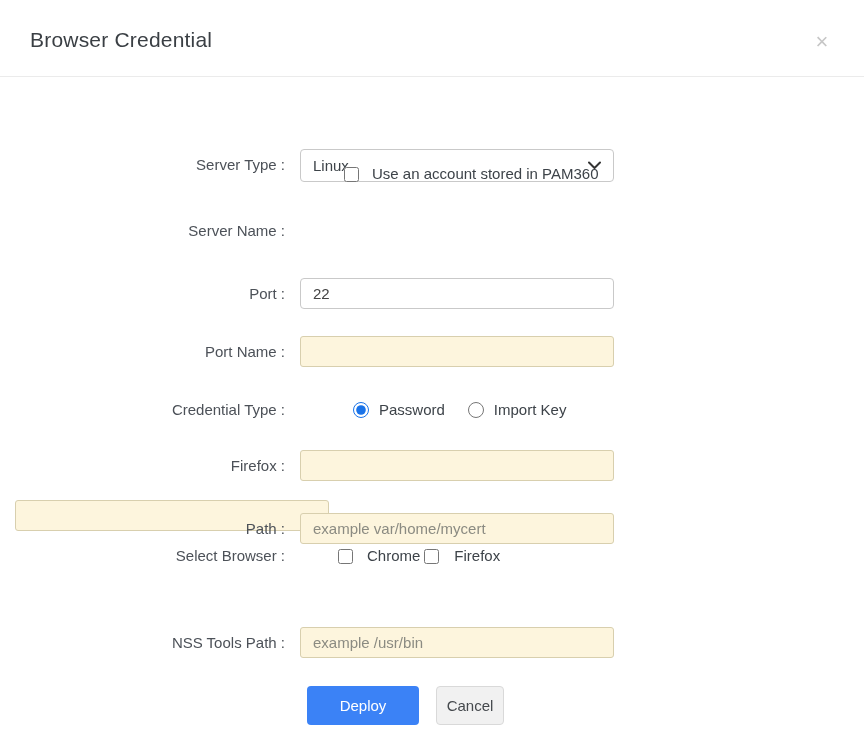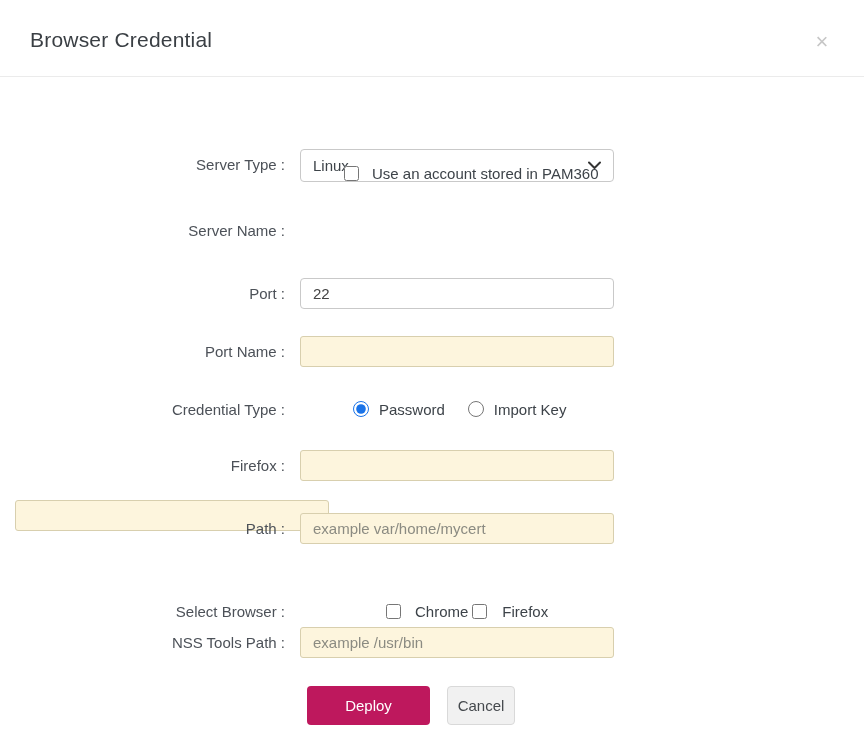--- a/index.html
+++ b/index.html
@@ -62,21 +62,21 @@
   .select {
     width: 314px; height: 33px;
     background: #fff; border: 1px solid #c9c9c9; border-radius: 4px;
     display: flex; align-items: center; justify-content: space-between;
     padding: 0 12px; cursor: pointer;
     font-size: 15px; color: #3d4349;
   }
   .select .chev { display: flex; align-items: center; }
 
   
-  .inline-ctl { display: flex; align-items: center; padding-left: 36px; }
+  .inline-ctl { display: flex; align-items: flex-end; padding-left: 36px; }
   input[type="checkbox"] {
     width: 15px; height: 15px;
     accent-color: #1a73e8; cursor: pointer;
   }
   input[type="radio"] {
     width: 16px; height: 16px;
     accent-color: #1a73e8; cursor: pointer;
   }
   .ctl-text { font-size: 15px; color: #3d4349; cursor: default; }
 
@@ -101,22 +101,22 @@
   .footer {
     position: absolute; top: 686px; left: 307px;
     display: flex; align-items: center;
   }
   .btn {
     height: 39px; border-radius: 4px;
     font-size: 15px; cursor: pointer;
     font-family: "Liberation Sans", "DejaVu Sans", sans-serif;
   }
   .btn-primary {
-    width: 123px;
-    background: #be185d; border: none; color: #ffffff;
+    width: 112px;
+    background: #3b82f6; border: none; color: #ffffff;
   }
   .btn-secondary {
     width: 68px; margin-left: 17px;
     background: #f1f1f1; border: 1px solid #d9d9d9; color: #45494d;
   }
 </style>
 </head>
 <body>
 
 <div class="dialog">
@@ -186,21 +186,21 @@
     </div>
   </div>
 
   <div class="row" style="top:513px;">
     <div class="row-label">Path :</div>
     <div class="row-ctl">
       <input class="txt hl" type="text" placeholder="example var/home/mycert" style="">
     </div>
   </div>
 
-  <div class="row row-small row-browser" style="top:600px;height:22px;gap:48px;">
+  <div class="row row-small row-browser" style="top:544px;height:22px;">
     <div class="row-label">Select Browser :</div>
     <div class="row-ctl inline-ctl">
       <input type="checkbox" style="">
       <span class="ctl-text first">Chrome</span>
       <input type="checkbox" class="second" style="">
       <span class="ctl-text second">Firefox</span>
     </div>
   </div>
 
   <div class="row" style="top:627px;">

